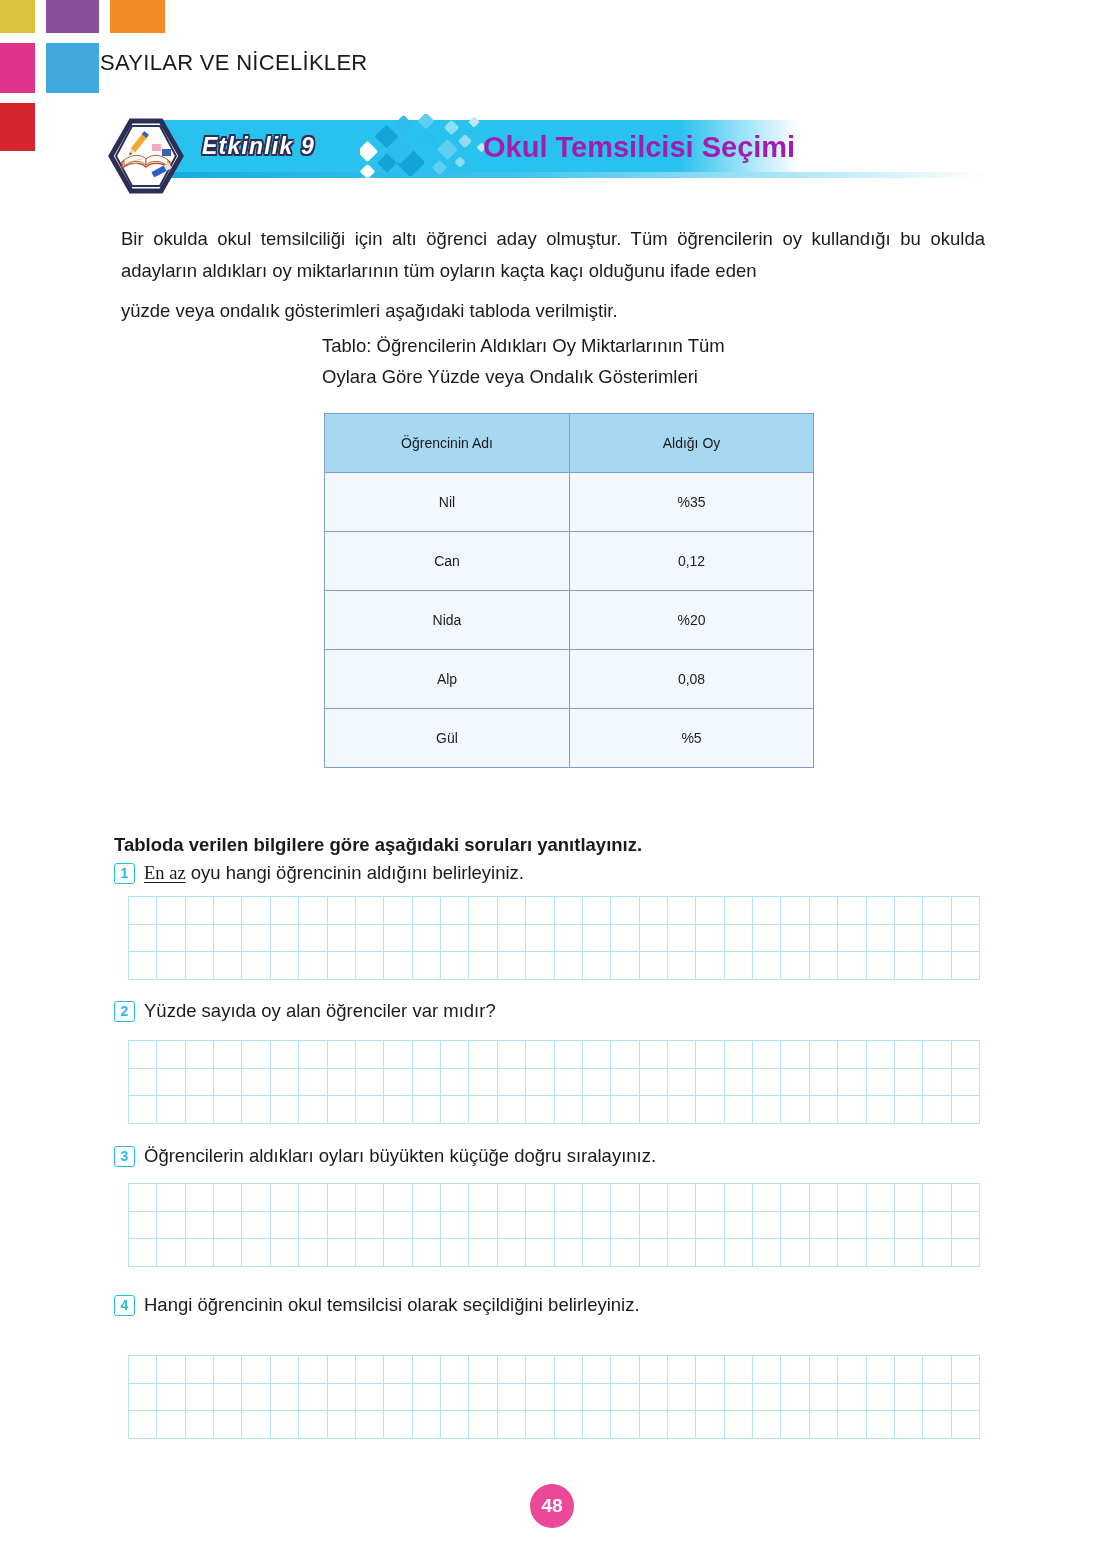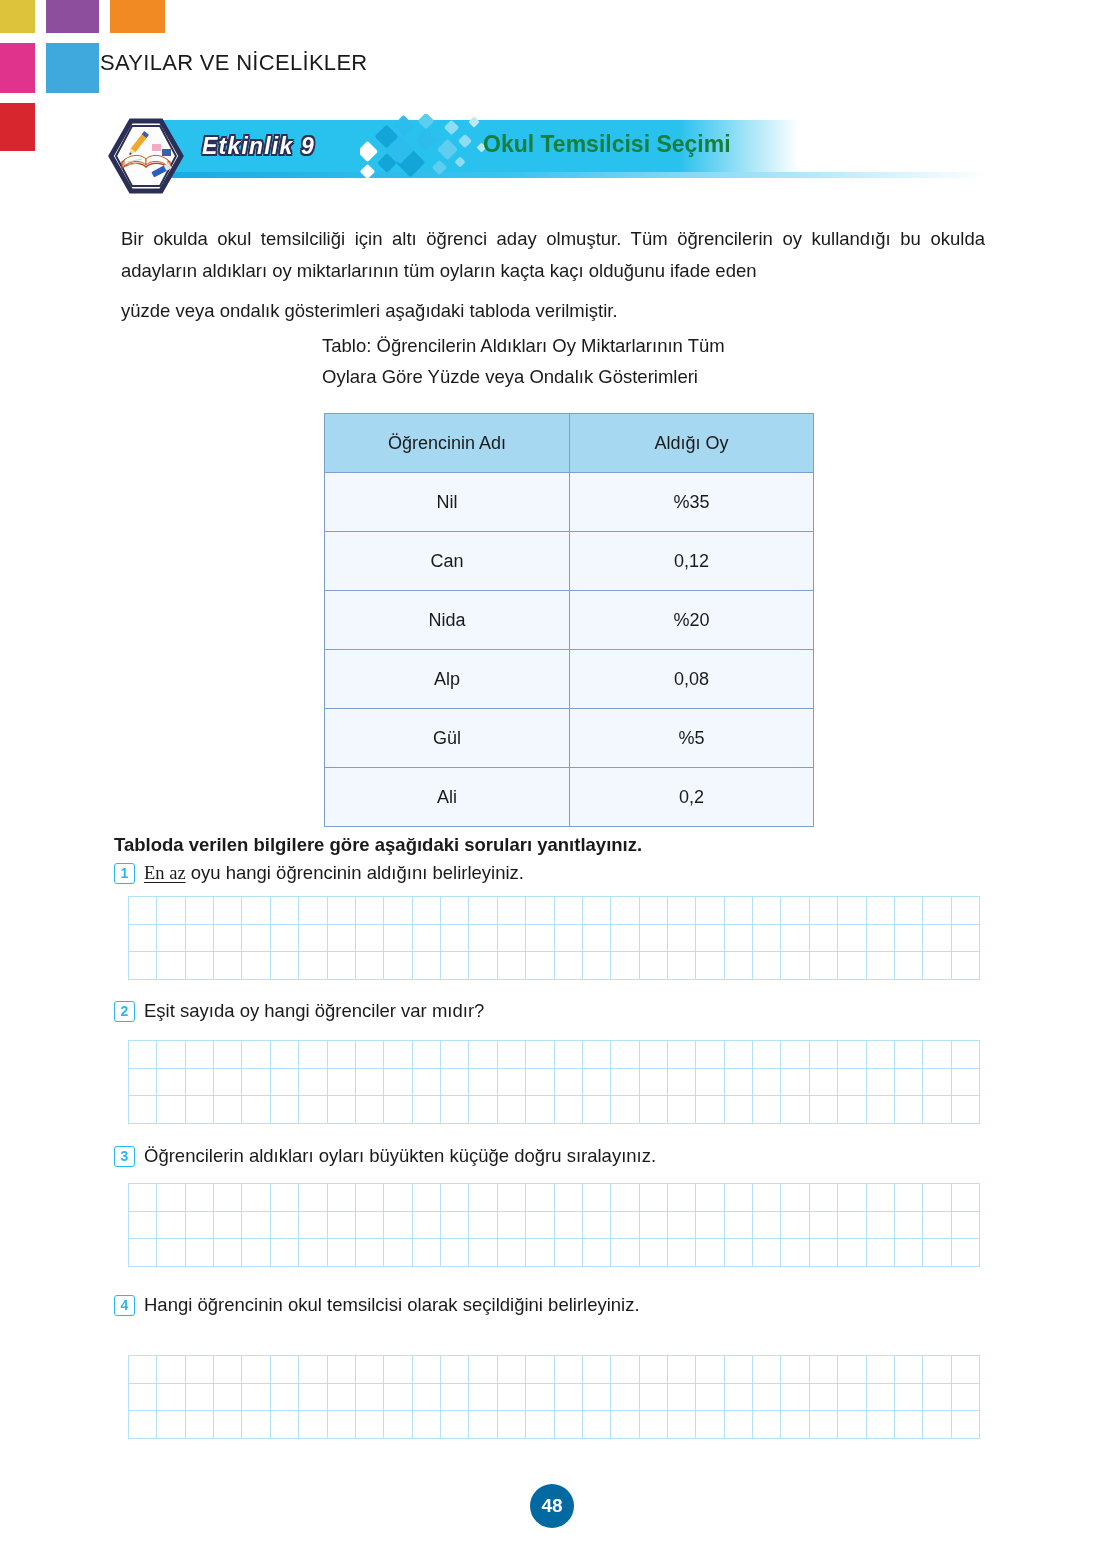--- a/index.html
+++ b/index.html
@@ -80,23 +80,23 @@
     text-shadow:
       -1.6px -1.6px 0 #2b2f55, 1.6px -1.6px 0 #2b2f55,
       -1.6px  1.6px 0 #2b2f55, 1.6px  1.6px 0 #2b2f55,
        0 -1.8px 0 #2b2f55, 0 1.8px 0 #2b2f55,
       -1.8px 0 0 #2b2f55, 1.8px 0 0 #2b2f55;
   }
   .diamonds { position: absolute; left: 252px; top: -4px; width: 150px; height: 70px; }
   .banner-title {
     position: absolute;
     left: 375px; top: 13px;
-    font-size: 23px;
+    font-size: 29px;
     font-weight: bold;
-    color: #15803d;
+    color: #a21caf;
   }
 
   
   .intro {
     position: absolute;
     left: 113px; top: 215px;
     width: 880px;
     font-size: 18.5px;
     line-height: 32px;
     text-align: justify;
@@ -118,21 +118,21 @@
   
   .vote-table {
     position: absolute;
     left: 324px; top: 413px;
     width: 490px;
     border-collapse: collapse;
   }
   .vote-table th, .vote-table td {
     border: 1.5px solid #7d9fd0;
     text-align: center;
-    font-size: 18px;
+    font-size: 14px;
     font-weight: normal;
     height: 56px;
     color: #1a1a1a;
   }
   .vote-table th { background: #a7d8f2; }
   .vote-table td { background: #f2f8fd; }
   .vote-table th:first-child, .vote-table td:first-child { width: 242px; }
 
   
   .q-heading {
@@ -185,21 +185,21 @@
     border-bottom: 1.6px solid #b4e1f7;
     box-sizing: border-box;
   }
 
   
   .page-badge {
     position: absolute;
     left: 530px; top: 1484px;
     width: 44px; height: 44px;
     border-radius: 50%;
-    background: #0369a1;
+    background: #ec4899;
     color: #ffffff;
     font-size: 19px;
     font-weight: bold;
     display: flex;
     align-items: center;
     justify-content: center;
   }
 </style>
 </head>
 <body>
@@ -308,24 +308,20 @@
         <td>%20</td>
       </tr>
       <tr>
         <td>Alp</td>
         <td>0,08</td>
       </tr>
       <tr>
         <td>Gül</td>
         <td>%5</td>
       </tr>
-      <tr>
-        <td>Ali</td>
-        <td>0,2</td>
-      </tr>
     </tbody>
 </table>
 
 <div class="q-heading" style="top:827px;margin-top:7px;">Tabloda verilen bilgilere göre aşağıdaki soruları yanıtlayınız.</div>
 
 <div class="question" style="top:862px;">
   <span class="q-num">1</span>
   <span><span class="q-underline">En az</span><span> oyu hangi öğrencinin aldığını belirleyiniz.</span></span>
 </div>
 <div class="answer-grid" style="top:896px;">
@@ -416,21 +412,21 @@
     <div></div>
     <div></div>
     <div></div>
     <div></div>
     <div></div>
     <div></div>
   </div>
 
 <div class="question" style="top:1000px;">
   <span class="q-num">2</span>
-  <span>Eşit sayıda oy hangi öğrenciler var mıdır?</span>
+  <span>Yüzde sayıda oy alan öğrenciler var mıdır?</span>
 </div>
 <div class="answer-grid" style="top:1040px;">
     <div></div>
     <div></div>
     <div></div>
     <div></div>
     <div></div>
     <div></div>
     <div></div>
     <div></div>

